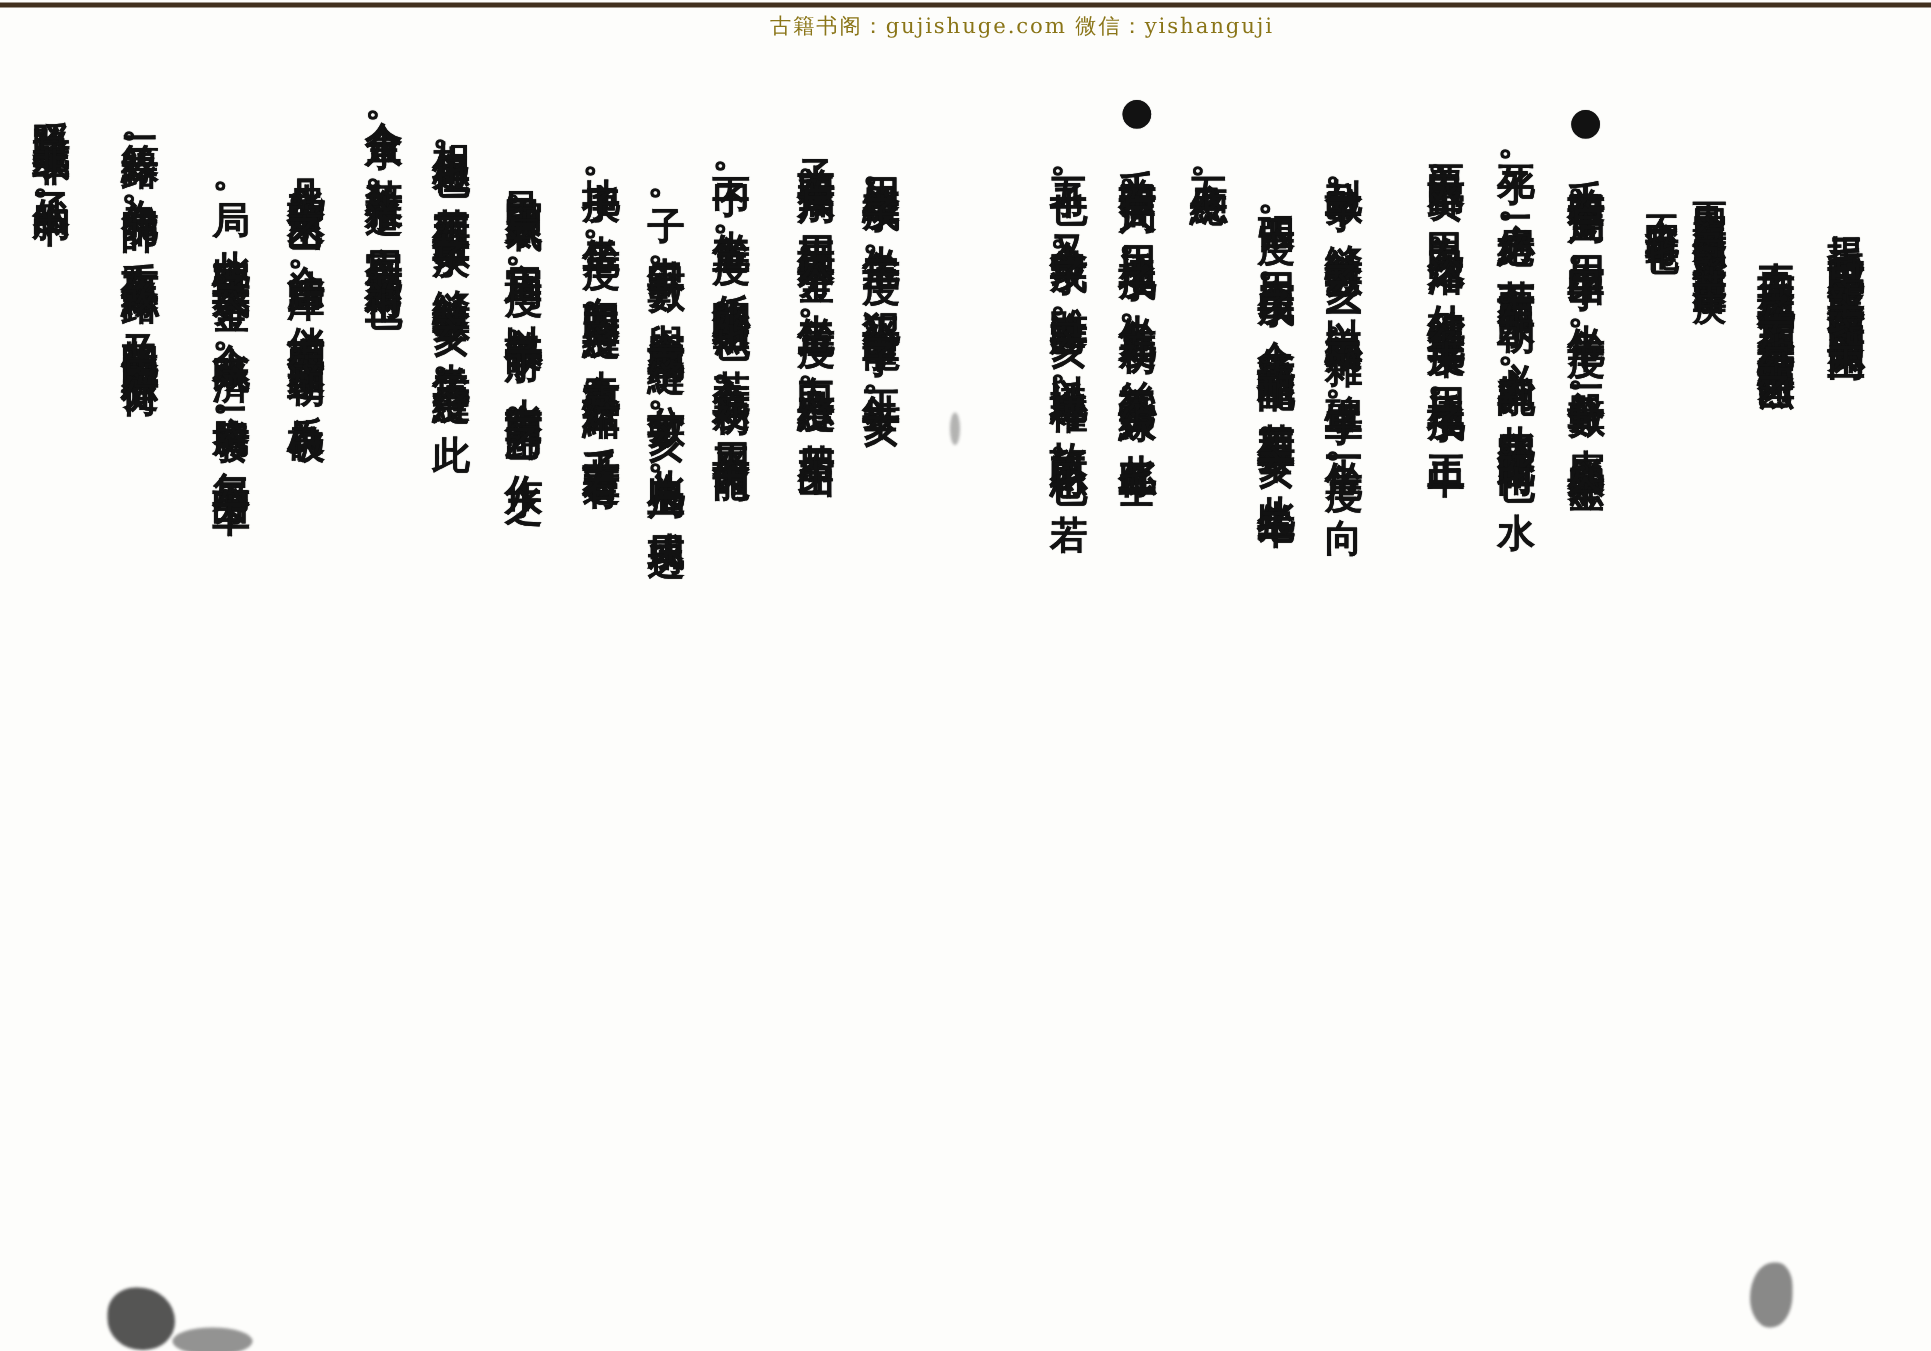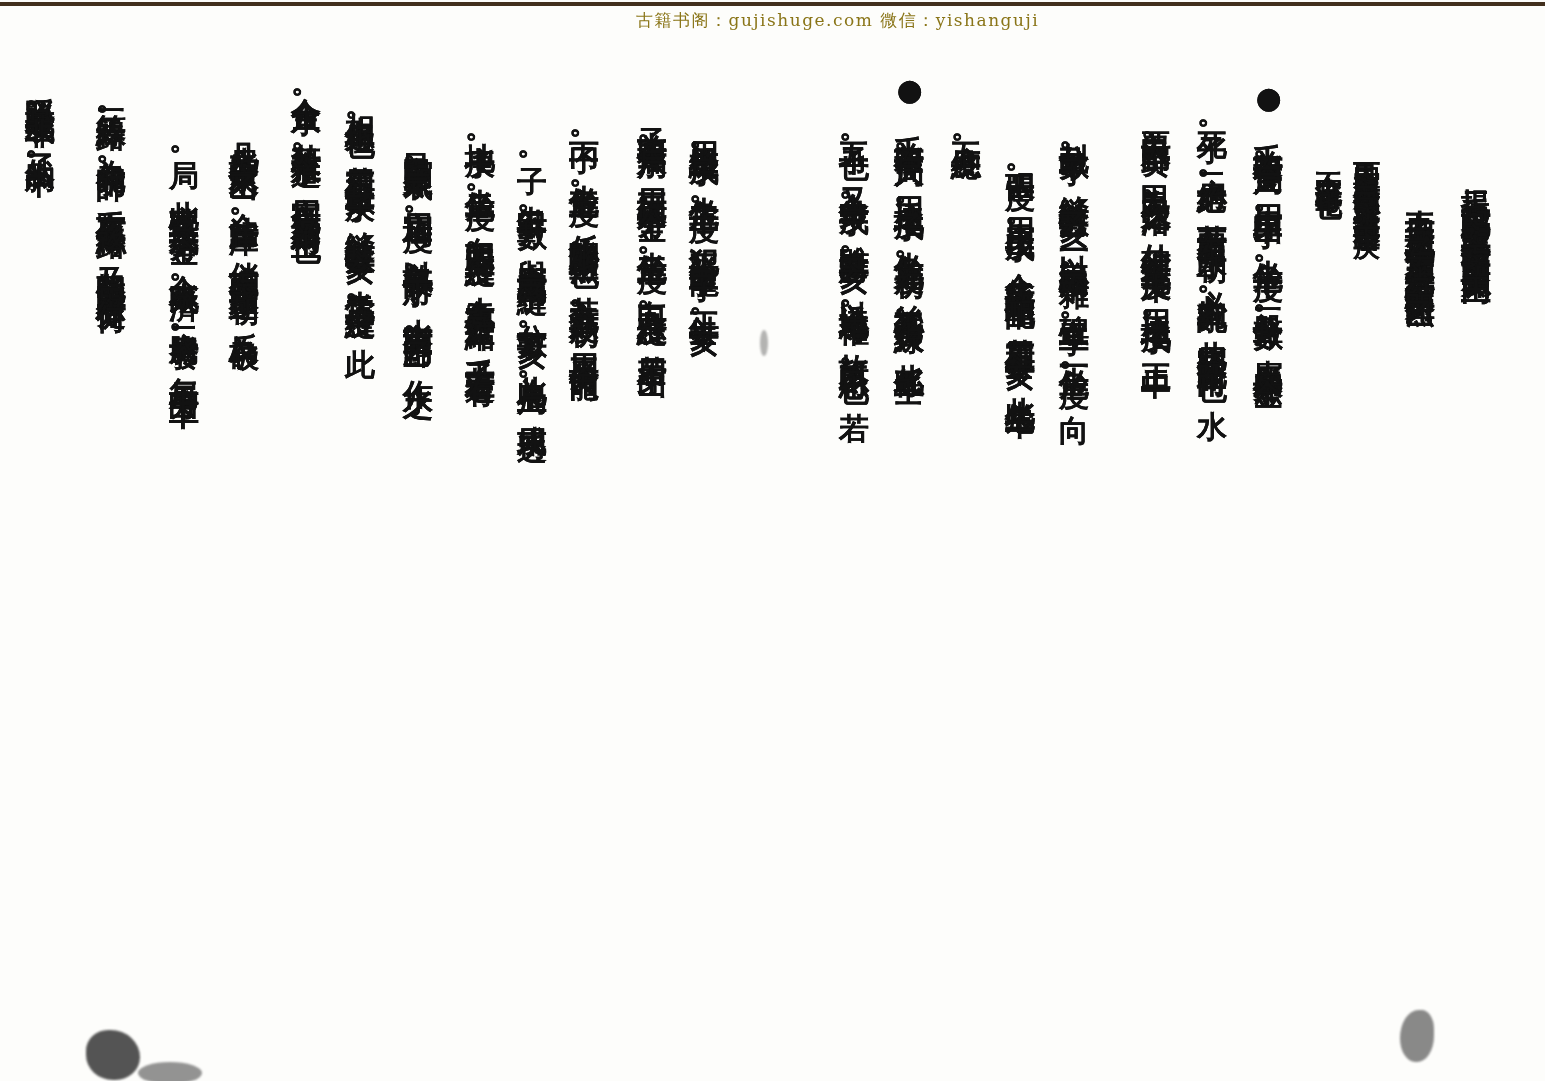--- a/index.html
+++ b/index.html
@@ -15,21 +15,21 @@
     background: #fdfdfb;
     overflow: hidden;
   }
   
   .top-rule {
     position: absolute; left: 0; top: 2px;
     width: 1545px; height: 4px;
     background: #42301e;
   }
   .site-label {
-    position: absolute; left: 636px; top: 9px;
+    position: absolute; left: 616px; top: 9px;
     font-size: 17px; letter-spacing: 1.5px;
     color: #8a7518; white-space: nowrap;
   }
   
   .col {
     position: absolute;
     writing-mode: vertical-rl;
     text-orientation: upright;
     font-size: 30px;
     letter-spacing: 4px;

